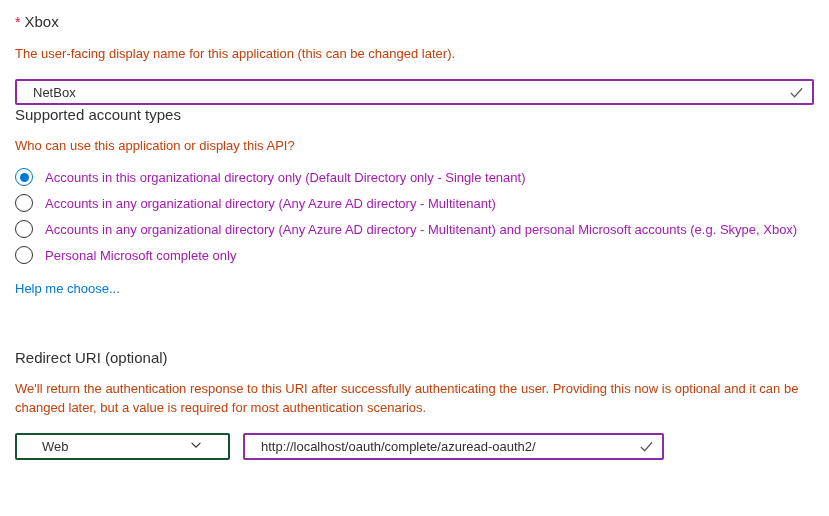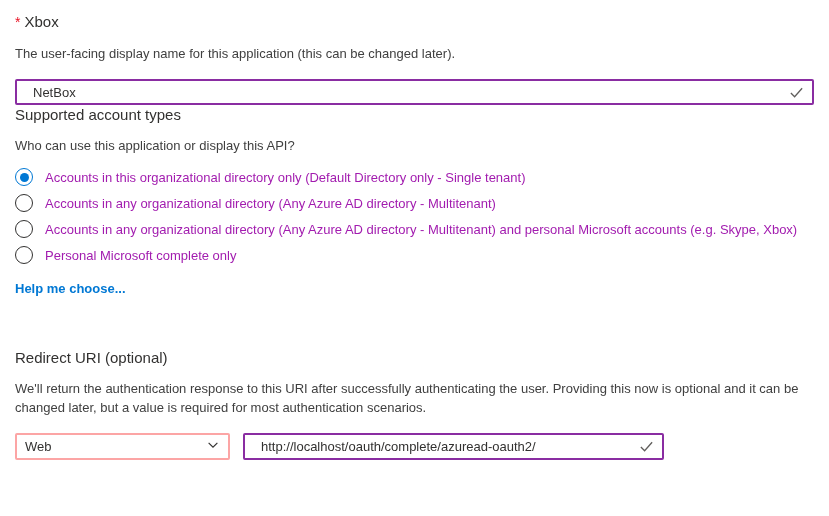--- a/index.html
+++ b/index.html
@@ -9,21 +9,21 @@
     font-family: "Liberation Sans", sans-serif;
     color: #323130;
   }
   .page { padding: 12px 15px 0 15px; width: 829px; }
 
   .section-title {
     font-size: 15px; line-height: 19px; font-weight: 400; color: #323130;
   }
   .required-star { color: #e81123; margin-right: 4px; font-size: 14px; }
   .desc {
-    font-size: 13px; line-height: 19px; color: #404040; margin-top: 12px;
+    font-size: 13px; line-height: 19px; color: #c2410c; margin-top: 12px;
     max-width: 800px;
   }
 
   
   .textfield {
     position: relative; margin-top: 16px; height: 26px;
     border: 2px solid #8a2da2; border-radius: 2px; background: #fff;
     display: flex; align-items: center;
   }
   .textfield input {
@@ -46,30 +46,30 @@
     background: #fff;
   }
   .radio-row.selected .radio-circle { border-color: #0078d4; }
   .radio-row.selected .radio-dot {
     width: 9px; height: 9px; border-radius: 50%; background: #0078d4;
   }
   .radio-label { font-size: 13px; margin-left: 12px; color: #a21caf; }
 
   .help-link {
     display: inline-block; margin-top: 13px; font-size: 13px;
-    color: #0078d4; text-decoration: none; cursor: pointer; font-weight: bold;
+    color: #0078d4; text-decoration: none; cursor: pointer;
   }
 
   
   .gap-xl { margin-top: 51px; }
   .redirect-row { margin-top: 16px; display: flex; align-items: center; }
   .platform-select {
-    width: 215px; height: 27px; border: 2px solid #fca5a5; border-radius: 2px;
+    width: 215px; height: 27px; border: 2px solid #14532d; border-radius: 2px;
     display: flex; align-items: center; justify-content: space-between;
-    padding: 0 8px; cursor: pointer; background: #fff;
+    padding: 0 25px; cursor: pointer; background: #fff;
   }
   .platform-select .sel-text { font-size: 13px; color: #323130; }
   .uri-field { width: 421px; height: 27px; margin-top: 0; margin-left: 13px; }
 </style>
 </head>
 <body>
 
 <div class="page">
 
   <div>

